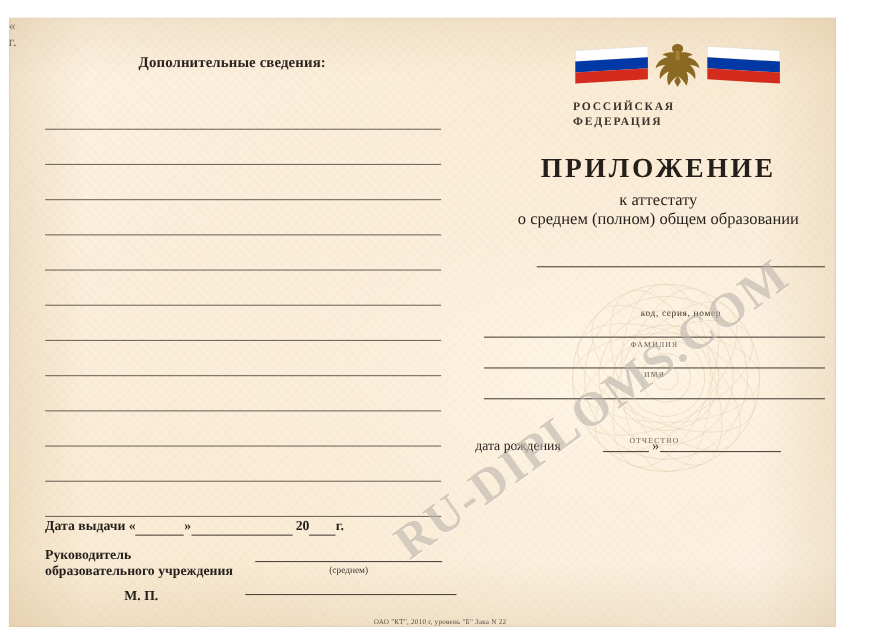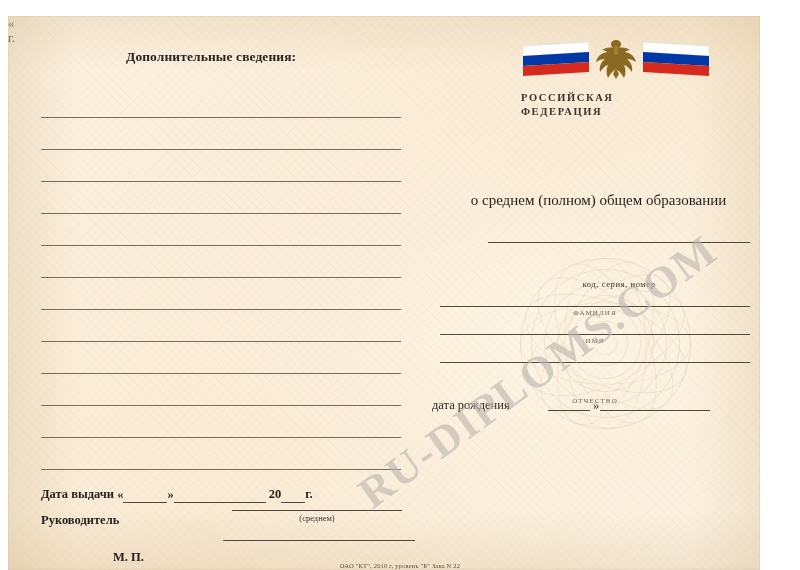--- a/index.html
+++ b/index.html
@@ -88,21 +88,20 @@
     height: 31px;
     border-bottom: 1px solid #5d5548;
     opacity: .85;
   }
 
   
   .lf {
     position: absolute;
     color: #231f1b;
     font-size: 12.5px;
-    margin-top: 16px;
   }
   .lf-bold { font-weight: bold; }
 
   .date-issue { left: 33px; top: 455px; font-weight: bold; font-size: 12.5px; }
   .date-issue .ln { display:inline-block; border-bottom:1px solid #4e483e; }
 
   .head-line1 { left: 33px; top: 481px; font-weight: bold; }
   .head-line2 { left: 33px; top: 496px; font-weight: bold; }
   .mp { left: 105px; top: 518px; font-weight: bold; }
 
@@ -313,20 +312,21 @@
       <div class="ruled-line"></div>
       <div class="ruled-line"></div>
       <div class="ruled-line"></div>
     </div>
 
     <div class="lf date-issue">
       <span>Дата выдачи  «</span><span class="ln" style="width:44px">&nbsp;</span><span>»</span><span class="ln" style="width:92px">&nbsp;</span>&nbsp;<span>20</span><span class="ln" style="width:24px">&nbsp;</span><span>г.</span>
     </div>
 
     <div class="lf lf-bold head-line1">Руководитель</div>
+    <div class="lf lf-bold head-line2">образовательного учреждения</div>
     <div class="sig-rule"></div>
     <div class="sig-cap">(среднем)</div>
 
     <div class="lf lf-bold mp">М. П.</div>
     <div class="name-rule"></div>
 
     <div class="printer-note">ОАО "КТ", 2010 г, уровень "Б"  Зака N 22</div>
 
     <svg id="flag-emblem" viewBox="0 0 190 48">
 
@@ -351,20 +351,22 @@
         <path d="M95,30 l3,6 l-3,5 l-3,-5 z" fill="#8a6a22"></path>
       </g>
       <g fill="#a8802c">
         <rect x="93.2" y="8" width="3.6" height="9" rx="1.2"></rect>
       </g>
     </svg>
 
     <div class="rf-line1">РОССИЙСКАЯ</div>
     <div class="rf-line2">ФЕДЕРАЦИЯ</div>
 
+    <div class="prilozhenie">ПРИЛОЖЕНИЕ</div>
+    <div class="sub1">к аттестату</div>
     <div class="sub2">о среднем (полном) общем образовании</div>
 
     <div class="r-rule code-rule"></div>
     <div class="r-cap code-cap">код, серия, номер</div>
 
     <div class="r-rule fam-rule"></div>
     <div class="r-cap-sm fam-cap">ФАМИЛИЯ</div>
 
     <div class="r-rule imya-rule"></div>
     <div class="r-cap-sm imya-cap">ИМЯ</div>

